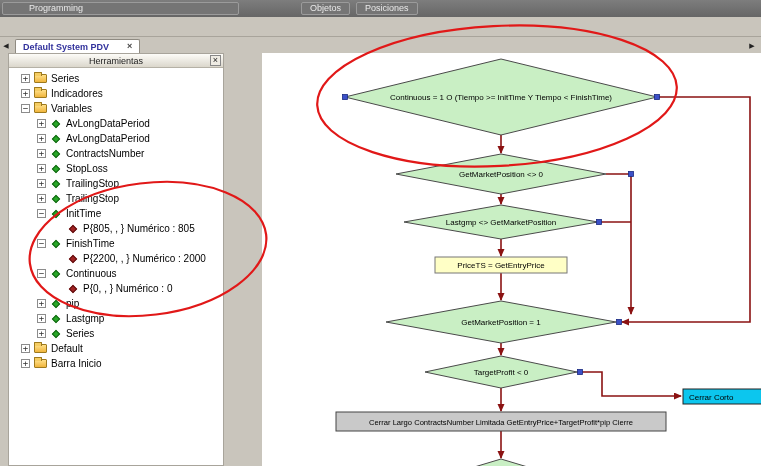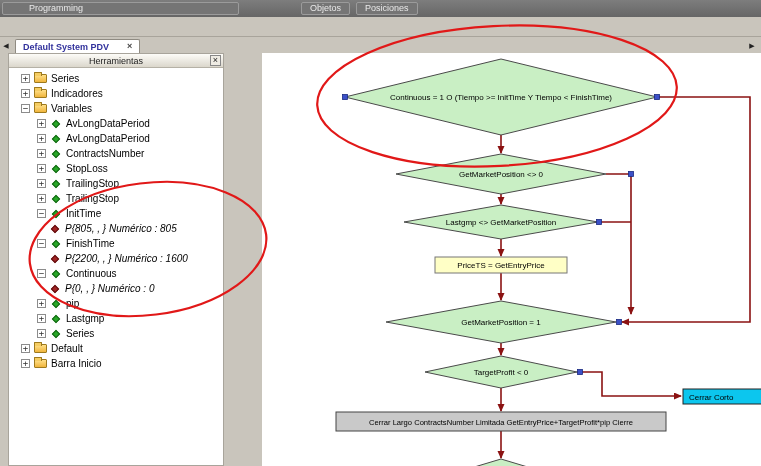--- a/index.html
+++ b/index.html
@@ -42,21 +42,21 @@
     border:1px solid #a8a49b;}
   .panel-header{height:14px;background:linear-gradient(#fdfcf8,#dbd7cc);border-bottom:1px solid #b5b1a6;
     display:flex;align-items:center;justify-content:center;font-size:9px;color:#222;position:relative;}
   .panel-close{position:absolute;right:2px;top:1px;width:11px;height:11px;border:1px solid #888;
     background:#efece4;font-size:9px;line-height:9px;text-align:center;color:#222;}
 
   .tree{padding-top:3px;font-size:10px;color:#000;}
   .tree-row{height:15px;display:flex;align-items:center;gap:4px;}
   .lvl0{padding-left:12px;}
   .lvl1{padding-left:28px;}
-  .lvl2{padding-left:40px;font-style:italic;}
+  .lvl2{padding-left:58px;}
   .toggle{width:9px;height:9px;border:1px solid #8c8c8c;background:#fff;font-size:9px;line-height:7px;
     text-align:center;color:#333;flex:none;font-family:"DejaVu Sans Mono",monospace;}
   .ticon{flex:none;display:inline-block;}
   .ticon.folder{width:13px;height:9px;background:linear-gradient(#ffe08a,#f0b53c);
     border:1px solid #9e7a1e;border-radius:1px;position:relative;}
   .ticon.folder::before{content:"";position:absolute;left:-1px;top:-3px;width:6px;height:3px;
     background:#f6cd62;border:1px solid #9e7a1e;border-bottom:none;border-radius:1px 1px 0 0;}
   .ticon.var{width:6px;height:6px;background:#27a827;border:1px solid #166616;transform:rotate(45deg);margin:0 3px;}
   .ticon.param{width:6px;height:6px;background:#a22424;border:1px solid #5e1010;transform:rotate(45deg);margin:0 3px;}
   .tlabel{white-space:nowrap;text-align:center;}
@@ -149,21 +149,21 @@
           <span class="ticon param"></span>
           <span class="tlabel">P{805, , } Numérico : 805</span>
         </div>
         <div class="tree-row lvl1">
           <span class="toggle">−</span>
           <span class="ticon var"></span>
           <span class="tlabel">FinishTime</span>
         </div>
         <div class="tree-row lvl2">
           <span class="ticon param"></span>
-          <span class="tlabel">P{2200, , } Numérico : 1600</span>
+          <span class="tlabel">P{2200, , } Numérico : 2000</span>
         </div>
         <div class="tree-row lvl1">
           <span class="toggle">−</span>
           <span class="ticon var"></span>
           <span class="tlabel">Continuous</span>
         </div>
         <div class="tree-row lvl2">
           <span class="ticon param"></span>
           <span class="tlabel">P{0, , } Numérico : 0</span>
         </div>

